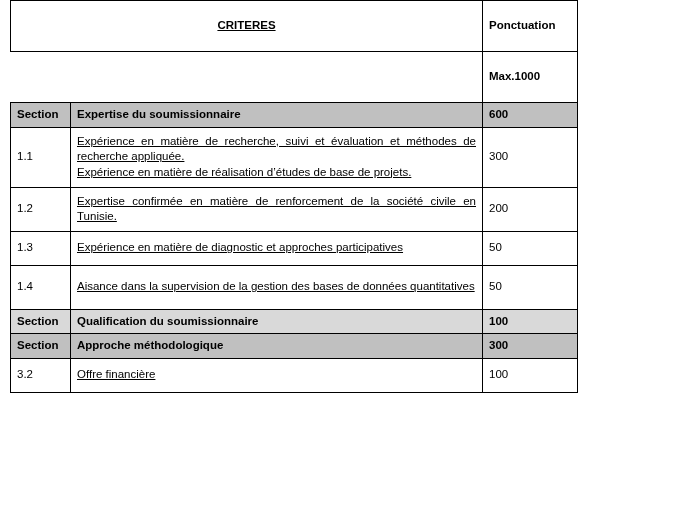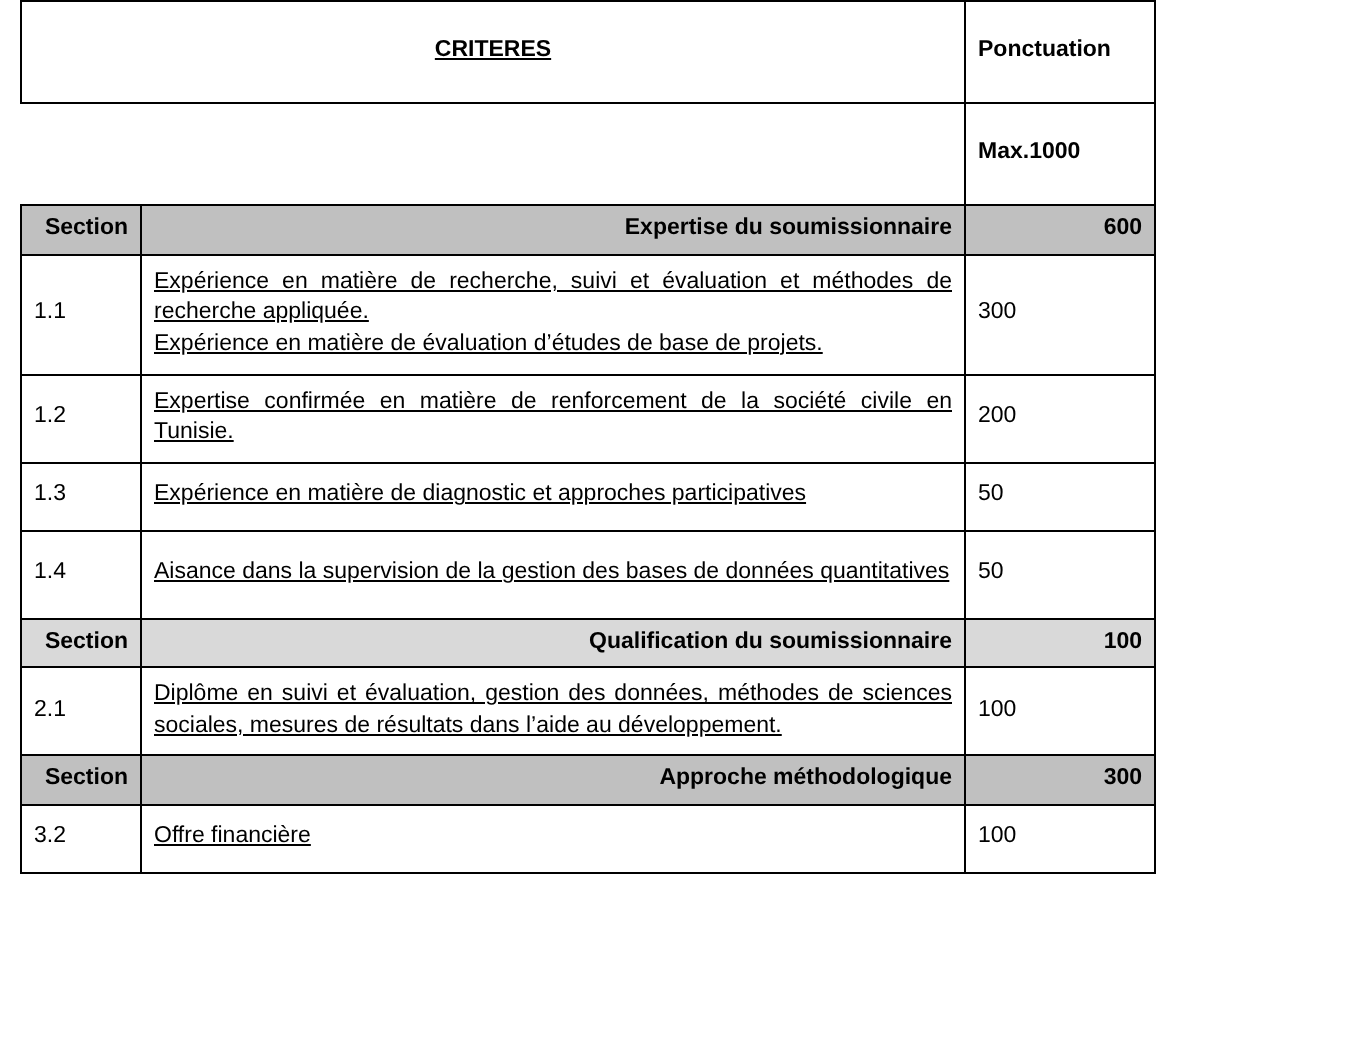--- a/index.html
+++ b/index.html
@@ -50,21 +50,20 @@
     padding-top: 5px;
   }
   .hdr-max {
     font-weight: bold;
     height: 22px;
   }
 
   .section-row td {
     background: #c0c0c0;
     font-weight: bold;
-    text-align: right;
   }
   .section-row td.sec-label {
     font-weight: bold;
   }
   .section-row.light td {
     background: #d9d9d9;
   }
 
   .desc {
     text-align: justify;
@@ -106,21 +105,21 @@
       <tr class="section-row r-sec">
         <td class="sec-label">Section</td>
         <td>Expertise du soumissionnaire</td>
         <td>600</td>
       </tr>
 
       <tr class="r-tall">
         <td class="num">1.1</td>
         <td class="desc">
           <span class="line2">Expérience en matière de recherche, suivi et évaluation et méthodes de recherche appliquée.</span>
-          <span class="line2">Expérience en matière de évaluation d’études de base de projets.</span>
+          <span class="line2">Expérience en matière de réalisation d’études de base de projets.</span>
         </td>
         <td class="pts">300</td>
       </tr>
 
       <tr class="r-med">
         <td class="num">1.2</td>
         <td class="desc">Expertise confirmée en matière de renforcement de la société civile en Tunisie.</td>
         <td class="pts">200</td>
       </tr>
 
@@ -135,25 +134,20 @@
         <td class="desc">Aisance dans la supervision de la gestion des bases de données quantitatives</td>
         <td class="pts">50</td>
       </tr>
 
       <tr class="section-row light r-sec">
         <td class="sec-label">Section</td>
         <td>Qualification du soumissionnaire</td>
         <td>100</td>
       </tr>
 
-      <tr class="r-med">
-        <td class="num">2.1</td>
-        <td class="desc">Diplôme en suivi et évaluation, gestion des données, méthodes de sciences sociales, mesures de résultats dans l’aide au développement.</td>
-        <td class="pts">100</td>
-      </tr>
 
       <tr class="section-row r-sec">
         <td class="sec-label">Section</td>
         <td>Approche méthodologique</td>
         <td>300</td>
       </tr>
 
 
       <tr class="r-small">
         <td class="num">3.2</td>

